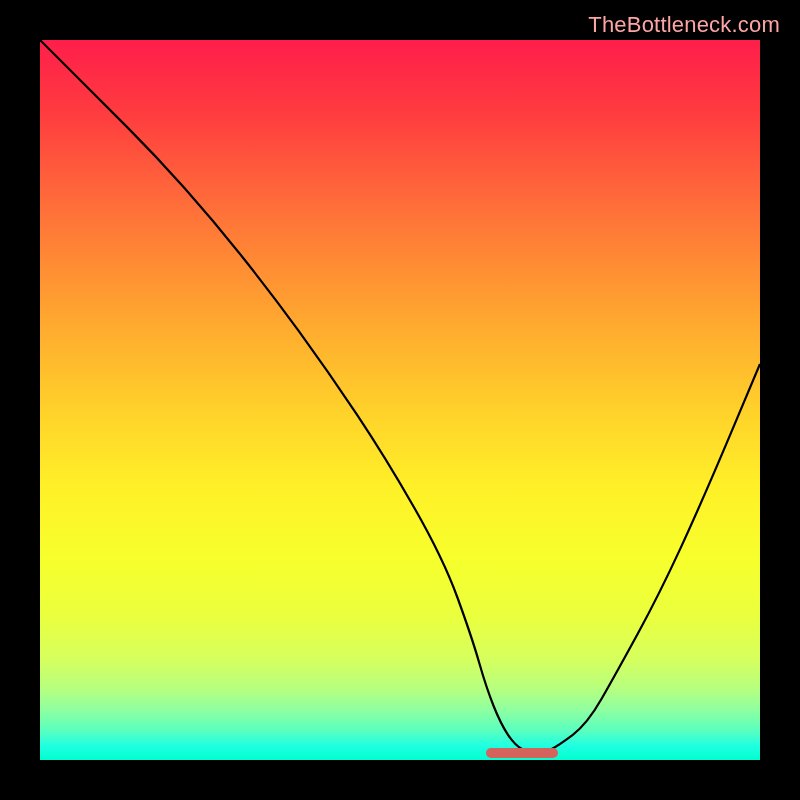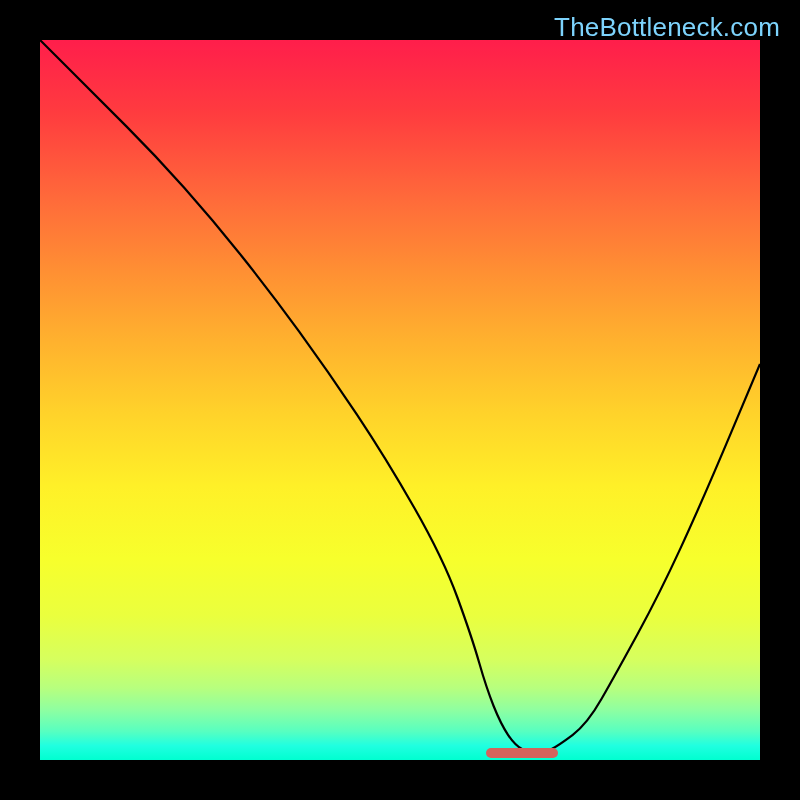--- a/index.html
+++ b/index.html
@@ -39,22 +39,22 @@
       #8fffa0 93%,
       #58ffc0 96%,
       #20ffe0 98%,
       #00ffd0 100%);
   }
   .link {
     position: absolute;
     top: 12px;
     right: 20px;
     font-family: Arial, Helvetica, sans-serif;
-    font-size: 26px;
-    color: #7dd3fc;
+    font-size: 22px;
+    color: #fca5a5;
     letter-spacing: 0.2px;
   }
   svg.curve {
     position: absolute;
     left: 0;
     top: 0;
     width: 720px;
     height: 720px;
   }
   .marker {

